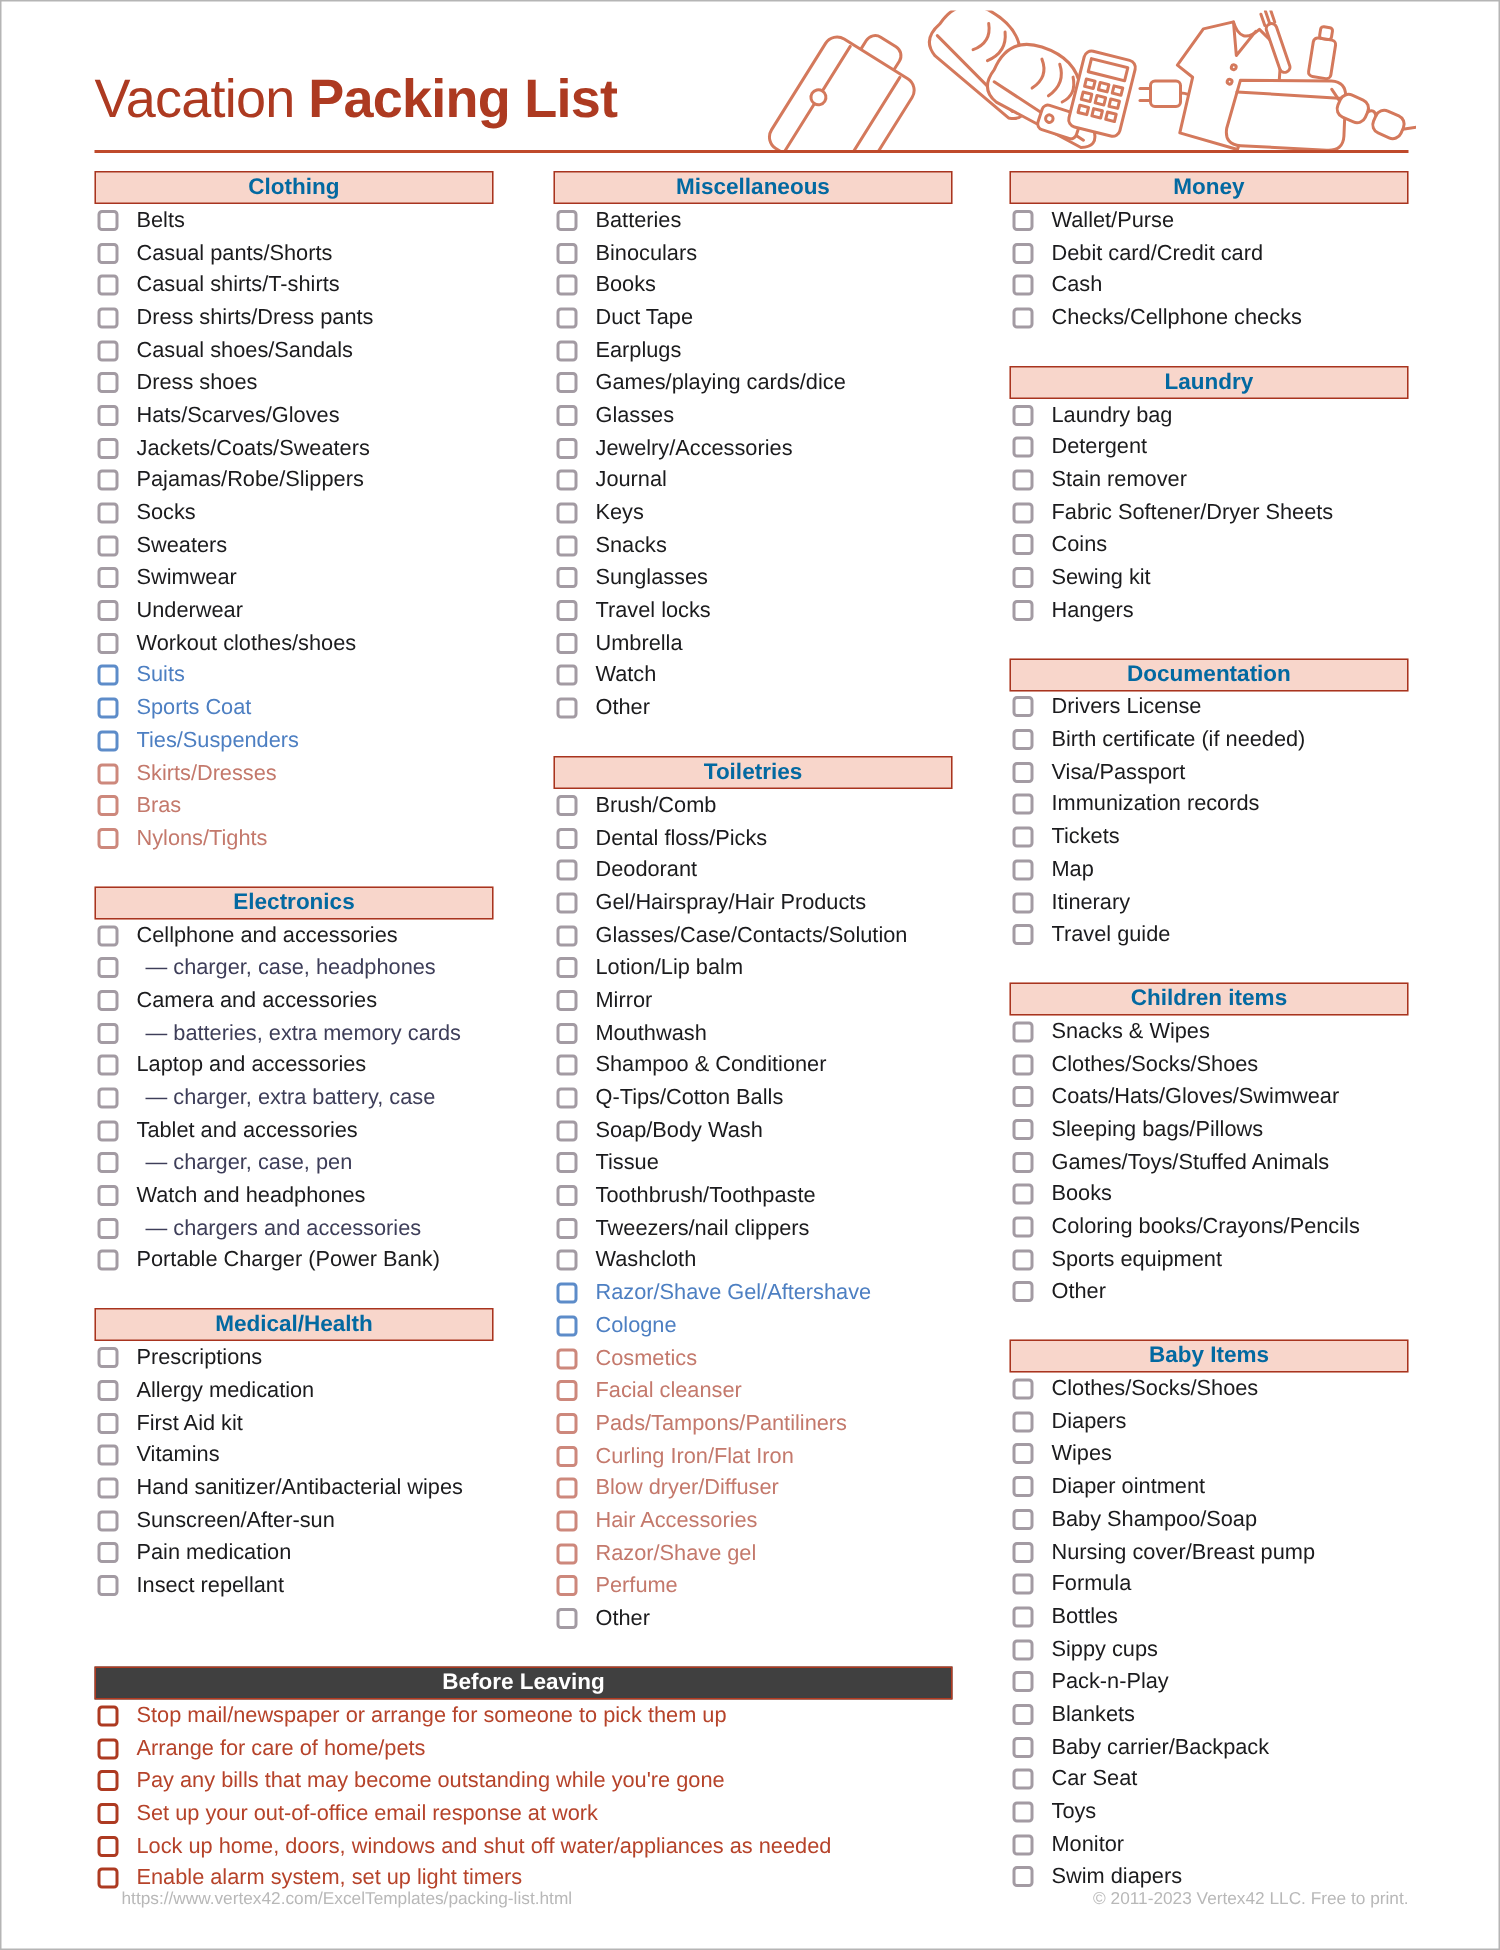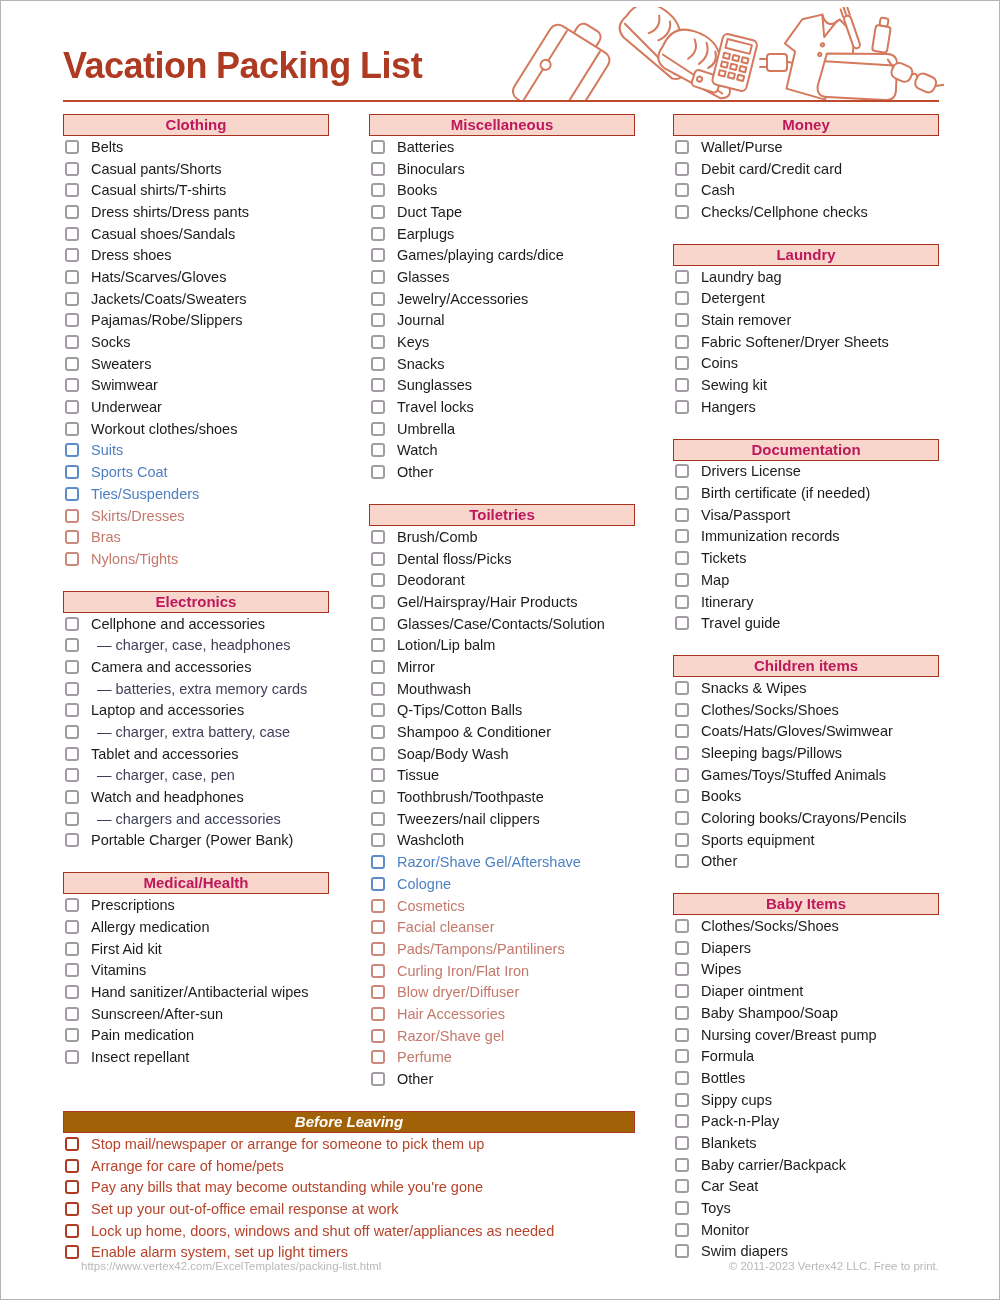--- a/index.html
+++ b/index.html
@@ -3,35 +3,35 @@
 <meta charset="utf-8">
 <style>
   html,body{margin:0;padding:0;background:#e8e8e8;}
   .page{
     position:relative;width:1000px;height:1300px;margin:0 auto;
     background:#ffffff;border:1px solid #b5b5b5;box-sizing:border-box;
     font-family:"Liberation Sans",sans-serif;overflow:hidden;
   }
   
   .title{position:absolute;left:62px;top:44px;font-size:36px;color:#ad3a21;letter-spacing:-.5px;white-space:nowrap;}
-  .title .t-bold{font-weight:bold;}
+  .title .t-bold{font-weight:normal;}
   .title .t-rest{font-weight:bold;margin-left:9px;}
   .header-rule{position:absolute;left:62px;top:99px;width:876px;height:2px;background:#bf4a2b;}
   .illus{position:absolute;left:503px;top:6px;width:440px;height:94px;}
   
   .col{position:absolute;top:113px;width:266px;}
   .col-1{left:62px;}
   .col-2{left:368px;}
   .col-3{left:672px;}
   .section + .section{margin-top:21px;}
   .sec-header{
     box-sizing:border-box;height:22px;background:#f8d6cb;border:1.5px solid #a8341f;
-    color:#be185d;font-weight:bold;font-size:15px;text-align:center;line-height:19px;
+    color:#0369a1;font-weight:bold;font-size:15px;text-align:center;line-height:19px;
   }
-  .sec-header--dark{background:#a16207;border-color:#b03a21;color:#ffffff;font-style:italic;}
+  .sec-header--dark{background:#404040;border-color:#b03a21;color:#ffffff;}
   
   .row{display:flex;align-items:center;height:21.7px;}
   .cb{
     box-sizing:border-box;flex:none;width:14px;height:14px;
     border:2px solid #a39ba3;border-radius:3px;background:#fff;margin:0 12px 0 2px;
   }
   .lbl{font-size:14.5px;color:#1b1b1d;white-space:nowrap;}
   .item--blue .cb{border-color:#5d8cc9;}
   .item--blue .lbl{color:#4d7fc2;}
   .item--salmon .cb{border-color:#cd887c;}
@@ -399,25 +399,25 @@
         <div class="row">
           <span class="cb"></span>
           <span class="lbl">Mirror</span>
         </div>
         <div class="row">
           <span class="cb"></span>
           <span class="lbl">Mouthwash</span>
         </div>
         <div class="row">
           <span class="cb"></span>
+          <span class="lbl">Shampoo &amp; Conditioner</span>
+        </div>
+        <div class="row">
+          <span class="cb"></span>
           <span class="lbl">Q-Tips/Cotton Balls</span>
-        </div>
-        <div class="row">
-          <span class="cb"></span>
-          <span class="lbl">Shampoo &amp; Conditioner</span>
         </div>
         <div class="row">
           <span class="cb"></span>
           <span class="lbl">Soap/Body Wash</span>
         </div>
         <div class="row">
           <span class="cb"></span>
           <span class="lbl">Tissue</span>
         </div>
         <div class="row">

